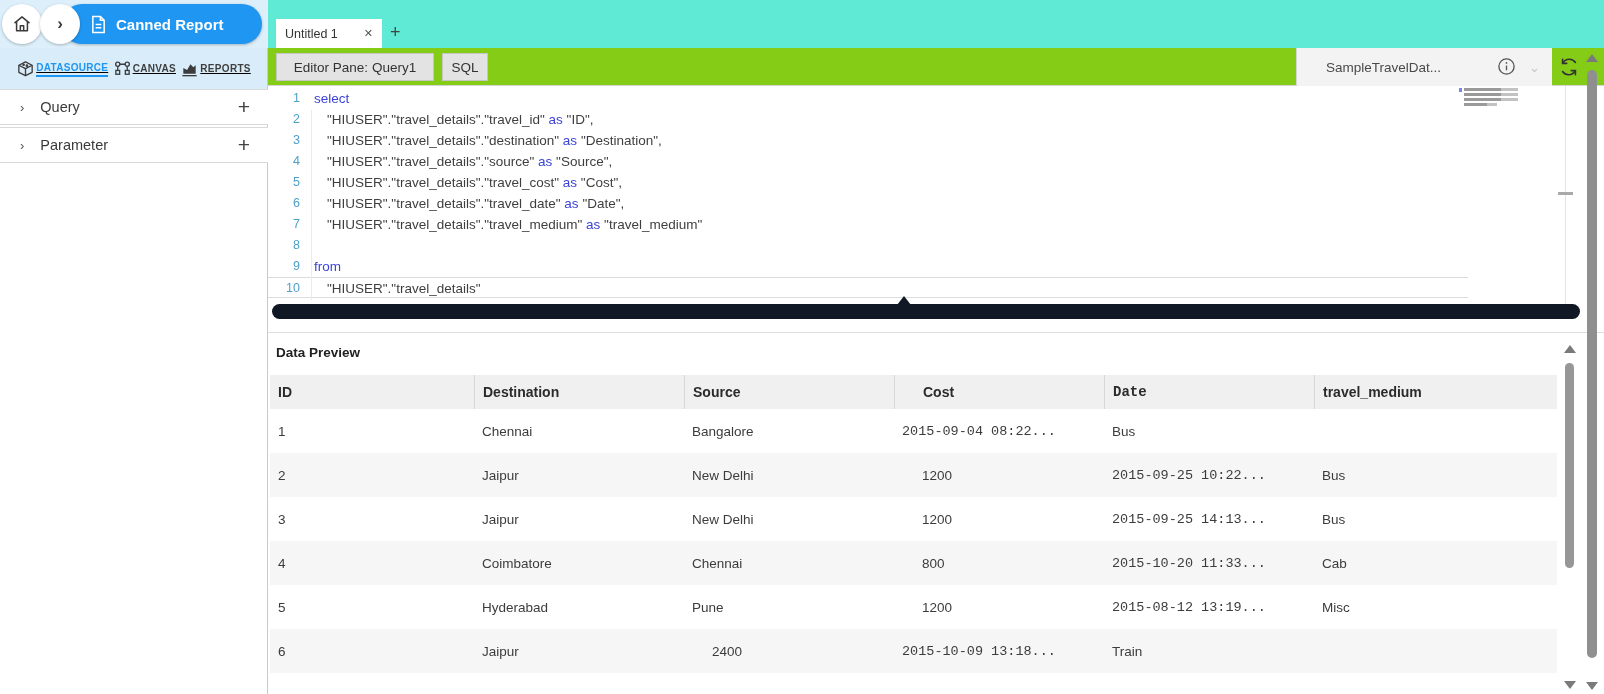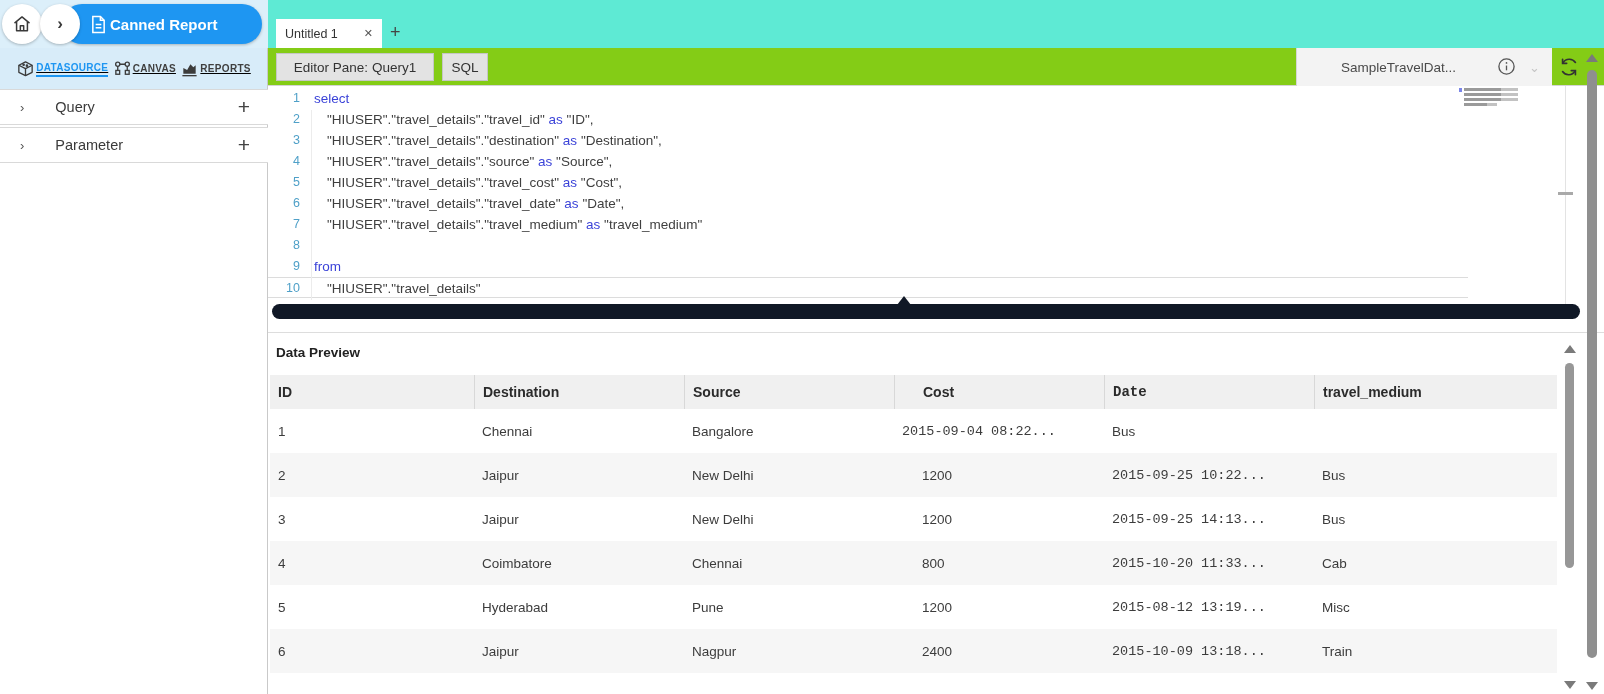--- a/index.html
+++ b/index.html
@@ -4,21 +4,21 @@
 <style>
   * { margin:0; padding:0; box-sizing:border-box; }
   html,body { width:1604px; height:694px; overflow:hidden; background:#fff;
     font-family:"Liberation Sans","DejaVu Sans",sans-serif; }
 
   
   #topbar { position:absolute; left:0; top:0; width:1604px; height:48px; background:#dceffa; }
   .circle-btn { position:absolute; top:4px; width:40px; height:40px; border-radius:50%;
     background:#fff; box-shadow:0 1px 3px rgba(0,0,0,.25); display:flex; align-items:center; justify-content:center; z-index:3; }
   #report-pill { position:absolute; left:62px; top:4px; width:200px; height:40px; border-radius:21px;
-    background:#1e96f2; color:#fff; display:flex; align-items:center; padding-left:28px; gap:3px;
+    background:#1e96f2; color:#fff; display:flex; align-items:center; padding-left:28px; gap:9px;
     font-size:15px; font-weight:bold; z-index:2; box-shadow:0 1px 3px rgba(0,0,0,.25);}
   #toolbar { position:absolute; right:10px; top:0; height:48px; display:flex; align-items:center; gap:15px; }
   .tb-icon { width:26px; height:26px; display:flex; align-items:center; justify-content:center; position:relative; cursor:pointer; }
   .tb-sep { width:1px; height:28px; background:#b7cdda; }
   .badge { position:absolute; top:-6px; right:-7px; min-width:15px; height:15px; border-radius:8px;
     background:#1e96f2; color:#fff; font-size:9.5px; font-weight:bold; display:flex; align-items:center; justify-content:center; padding:0 3px; }
   #avatar { width:36px; height:36px; border-radius:50%; background:#1e96f2; color:#fff;
     font-weight:bold; font-size:13px; display:flex; align-items:center; justify-content:center; }
   #user-name { font-size:13px; color:#333; margin-left:6px; }
   .chev { color:#666; font-size:11px; margin-left:3px; }
@@ -26,36 +26,36 @@
   
   #sidebar { position:absolute; left:0; top:48px; width:268px; height:646px; background:#fff; border-right:1px solid #c9c9c9; }
   #sidebar-tabs { position:absolute; left:0; top:0; width:100%; height:42px; background:#d8ecf9;
     display:flex; align-items:center; justify-content:space-around; padding:0 14px; }
   .side-tab { display:flex; flex-direction:row; align-items:center; gap:1px; cursor:pointer;text-decoration:underline; }
   .side-tab .lbl { font-size:10px; font-weight:bold; letter-spacing:.3px; color:#3f3f3f; padding-bottom:2px; }
   .side-tab.active .lbl { color:#1e96f2; border-bottom:2.5px solid #1e96f2; }
   .tree-row { position:absolute; left:0; width:268px; height:36px; border-top:1px solid #d9d9d9;
     border-bottom:1px solid #d9d9d9; background:#fff; display:flex; align-items:center; cursor:pointer; }
   .tree-row .arrow { margin-left:20px; color:#555; font-size:13px; }
-  .tree-row .t-lbl { margin-left:31px; font-size:14.5px; color:#3a3a3a; }
+  .tree-row .t-lbl { margin-left:16px; font-size:14.5px; color:#3a3a3a; }
   .tree-row .plus { margin-left:auto; margin-right:18px; font-size:21px; font-weight:300; color:#444; }
 
   
   #main { position:absolute; left:268px; top:0; width:1336px; height:694px; }
   #tabstrip { position:absolute; left:0; top:0; width:100%; height:48px; background:#5eead4; }
   #doc-tab { position:absolute; left:8px; top:19px; width:106px; height:29px; background:#fff;
     display:flex; align-items:center; padding:0 9px; font-size:12.5px; color:#333; cursor:pointer; }
   #doc-tab .x { margin-left:auto; color:#555; font-size:11px; }
   #new-tab { position:absolute; left:122px; top:22px; font-size:18px; color:#444; cursor:pointer; }
 
   #editor-header { position:absolute; left:0; top:48px; width:100%; height:38px; background:#84cc16; border-bottom:1px solid #d4d4d4; }
   .hdr-btn { position:absolute; top:5px; height:28px; background:#e3e3e3; border:1px solid #c6c6c6;
     font-size:13.5px; color:#333; display:flex; align-items:center; justify-content:center; cursor:pointer; }
   #ds-region { position:absolute; right:52px; top:0; width:256px; height:38px; background:#f3f3f3;
-    border-left:1px solid #d6d6d6; display:flex; align-items:center; font-size:13.5px; color:#4a4a4a; padding-left:44px; cursor:pointer;}
+    border-left:1px solid #d6d6d6; display:flex; align-items:center; font-size:13.5px; color:#4a4a4a; padding-left:29px; cursor:pointer;}
   #ds-info { position:absolute; right:36px; top:9px; }
   #ds-chev { position:absolute; right:12px; top:12px; color:#c4c4c4; font-size:13px; }
   #ds-refresh { position:absolute; right:24px; top:8px; cursor:pointer; }
 
   
   #code-area { position:absolute; left:0; top:86px; width:1312px; height:218px; background:#fff; padding-top:2px; }
   .code-line { display:flex; height:21px; line-height:21px; font-size:13.5px; }
   .code-line .ln { flex:0 0 32px; text-align:right; color:#4fa0c8; font-size:12.5px; }
   .code-line .lc { padding-left:14px; color:#3f3f3f; white-space:pre; }
   .code-line .lc.ind { padding-left:27px; }
@@ -389,21 +389,20 @@
           <div class="tcell col-0">5</div>
           <div class="tcell col-1">Hyderabad</div>
           <div class="tcell col-2">Pune</div>
           <div class="tcell col-3">1200</div>
           <div class="tcell col-4">2015-08-12 13:19...</div>
           <div class="tcell col-5">Misc</div>
         </div>
         <div class="trow alt">
           <div class="tcell col-0">6</div>
           <div class="tcell col-1">Jaipur</div>
-          <div class="tcell col-2">Nagpur</div>
           <div class="tcell col-3">2400</div>
           <div class="tcell col-4">2015-10-09 13:18...</div>
           <div class="tcell col-5">Train</div>
         </div>
       </div>
     <div id="pv-scroll">
       <div class="tri-up"></div>
       <div id="pv-thumb"></div>
       <div class="tri-down"></div>
     </div>

